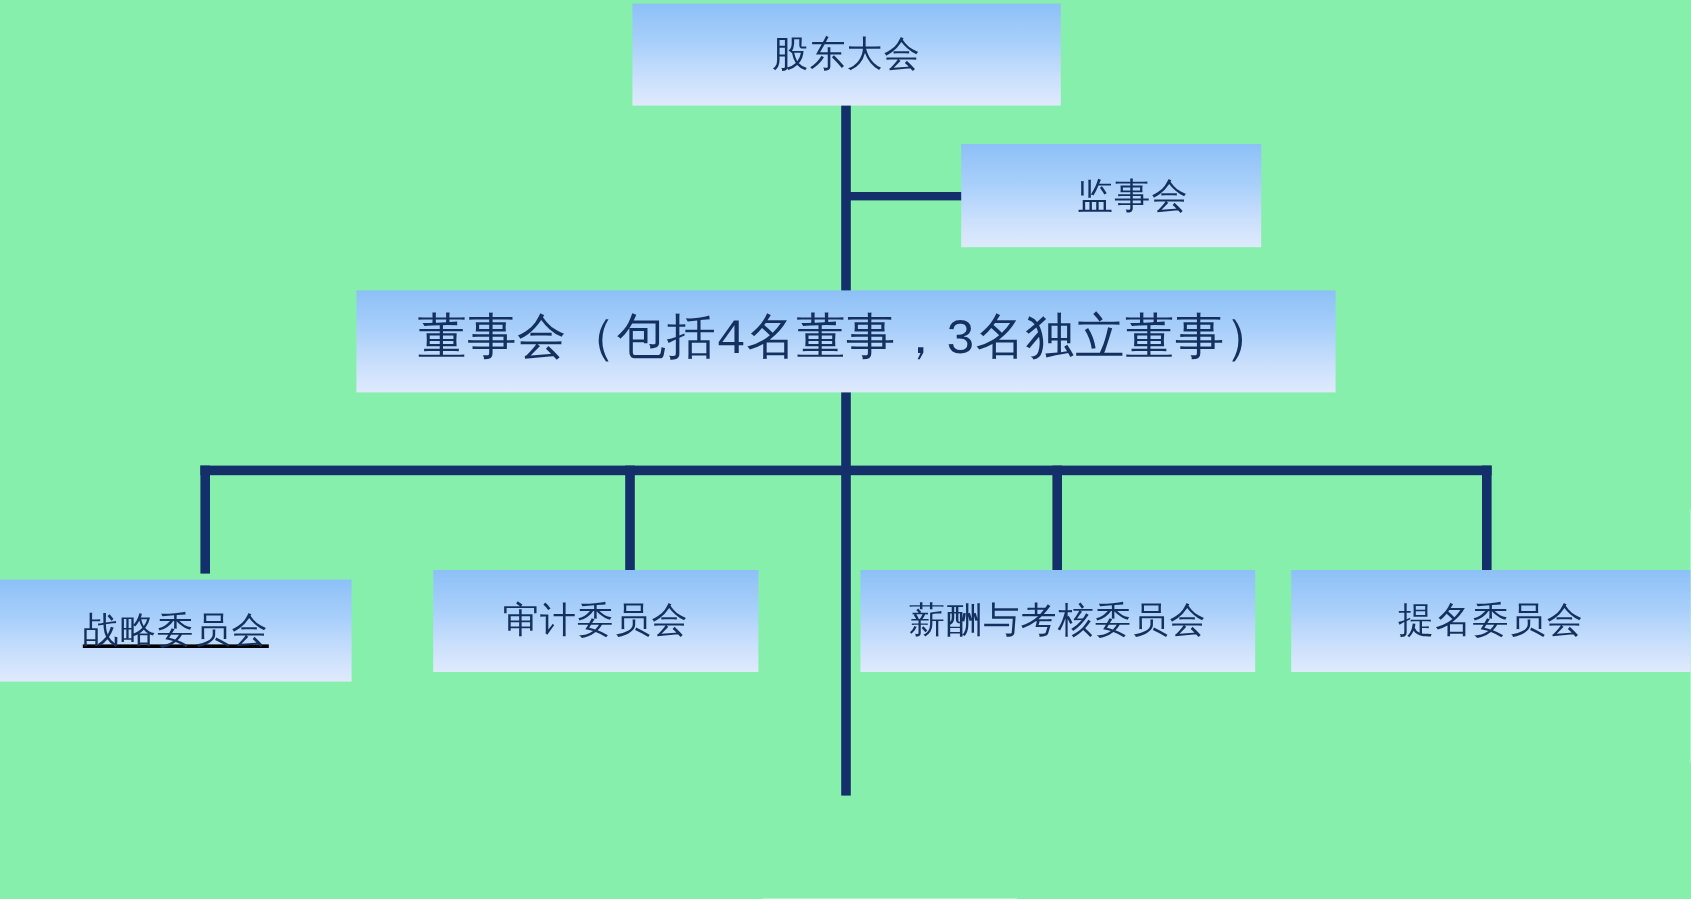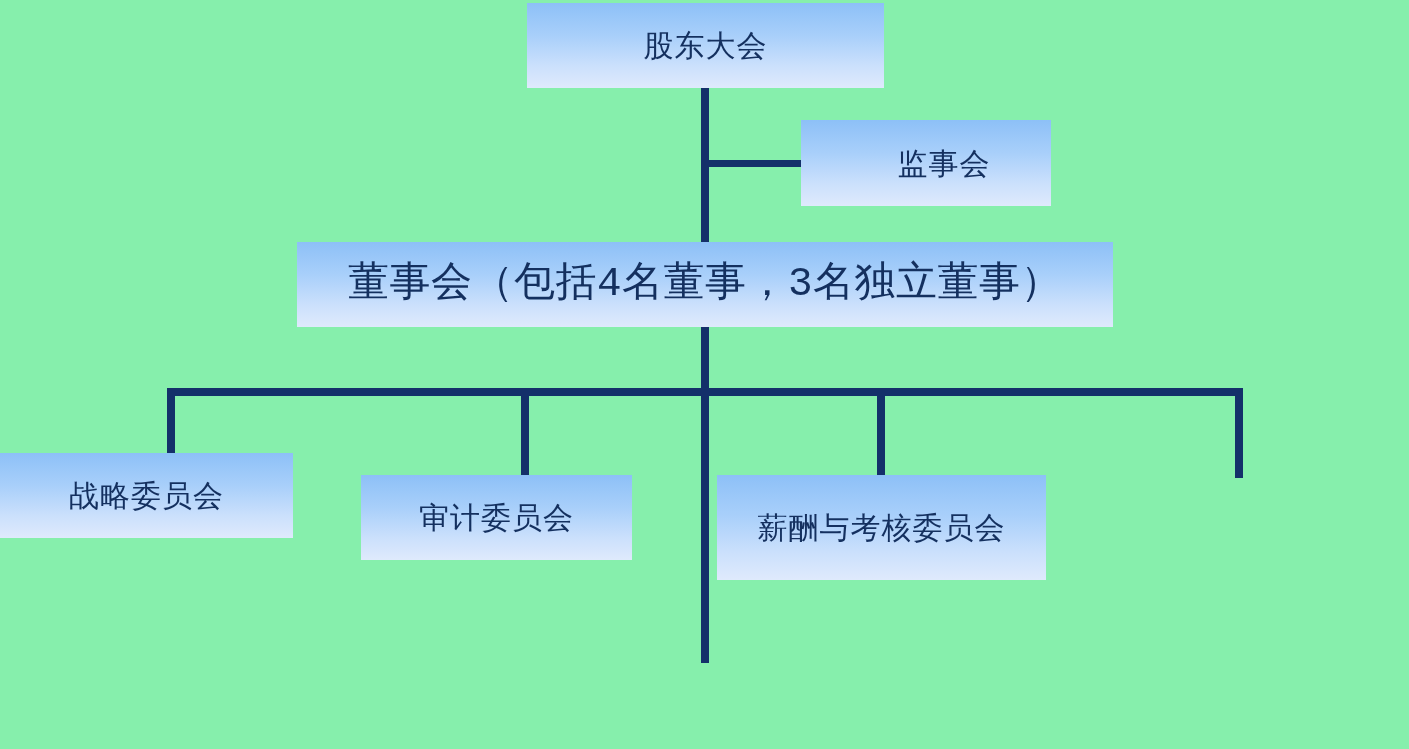--- a/index.html
+++ b/index.html
@@ -70,27 +70,30 @@
   </div>
 
   <div class="node-box" style="left:801px; top:120px; width:250px; height:86px;padding-left:36px;">
     <span class="node-label">监事会</span>
   </div>
 
   <div class="node-box" style="left:297px; top:242px; width:816px; height:85px;">
     <span class="node-label wide">董事会（包括4名董事，3名独立董事）</span>
   </div>
 
-  <div class="node-box" style="left:0px; top:453px; width:293px; height:85px;">
+  <div class="node-box" style="left:0px; top:483px; width:293px; height:85px;text-decoration:underline;">
     <span class="node-label">战略委员会</span>
   </div>
 
   <div class="node-box" style="left:361px; top:475px; width:271px; height:85px;">
     <span class="node-label">审计委员会</span>
   </div>
 
-  <div class="node-box" style="left:717px; top:475px; width:329px; height:105px;">
+  <div class="node-box" style="left:717px; top:475px; width:329px; height:85px;">
     <span class="node-label">薪酬与考核委员会</span>
   </div>
 
+  <div class="node-box" style="left:1076px; top:475px; width:333px; height:85px;">
+    <span class="node-label">提名委员会</span>
+  </div>
 
 
 </div>
 
 </body></html>

